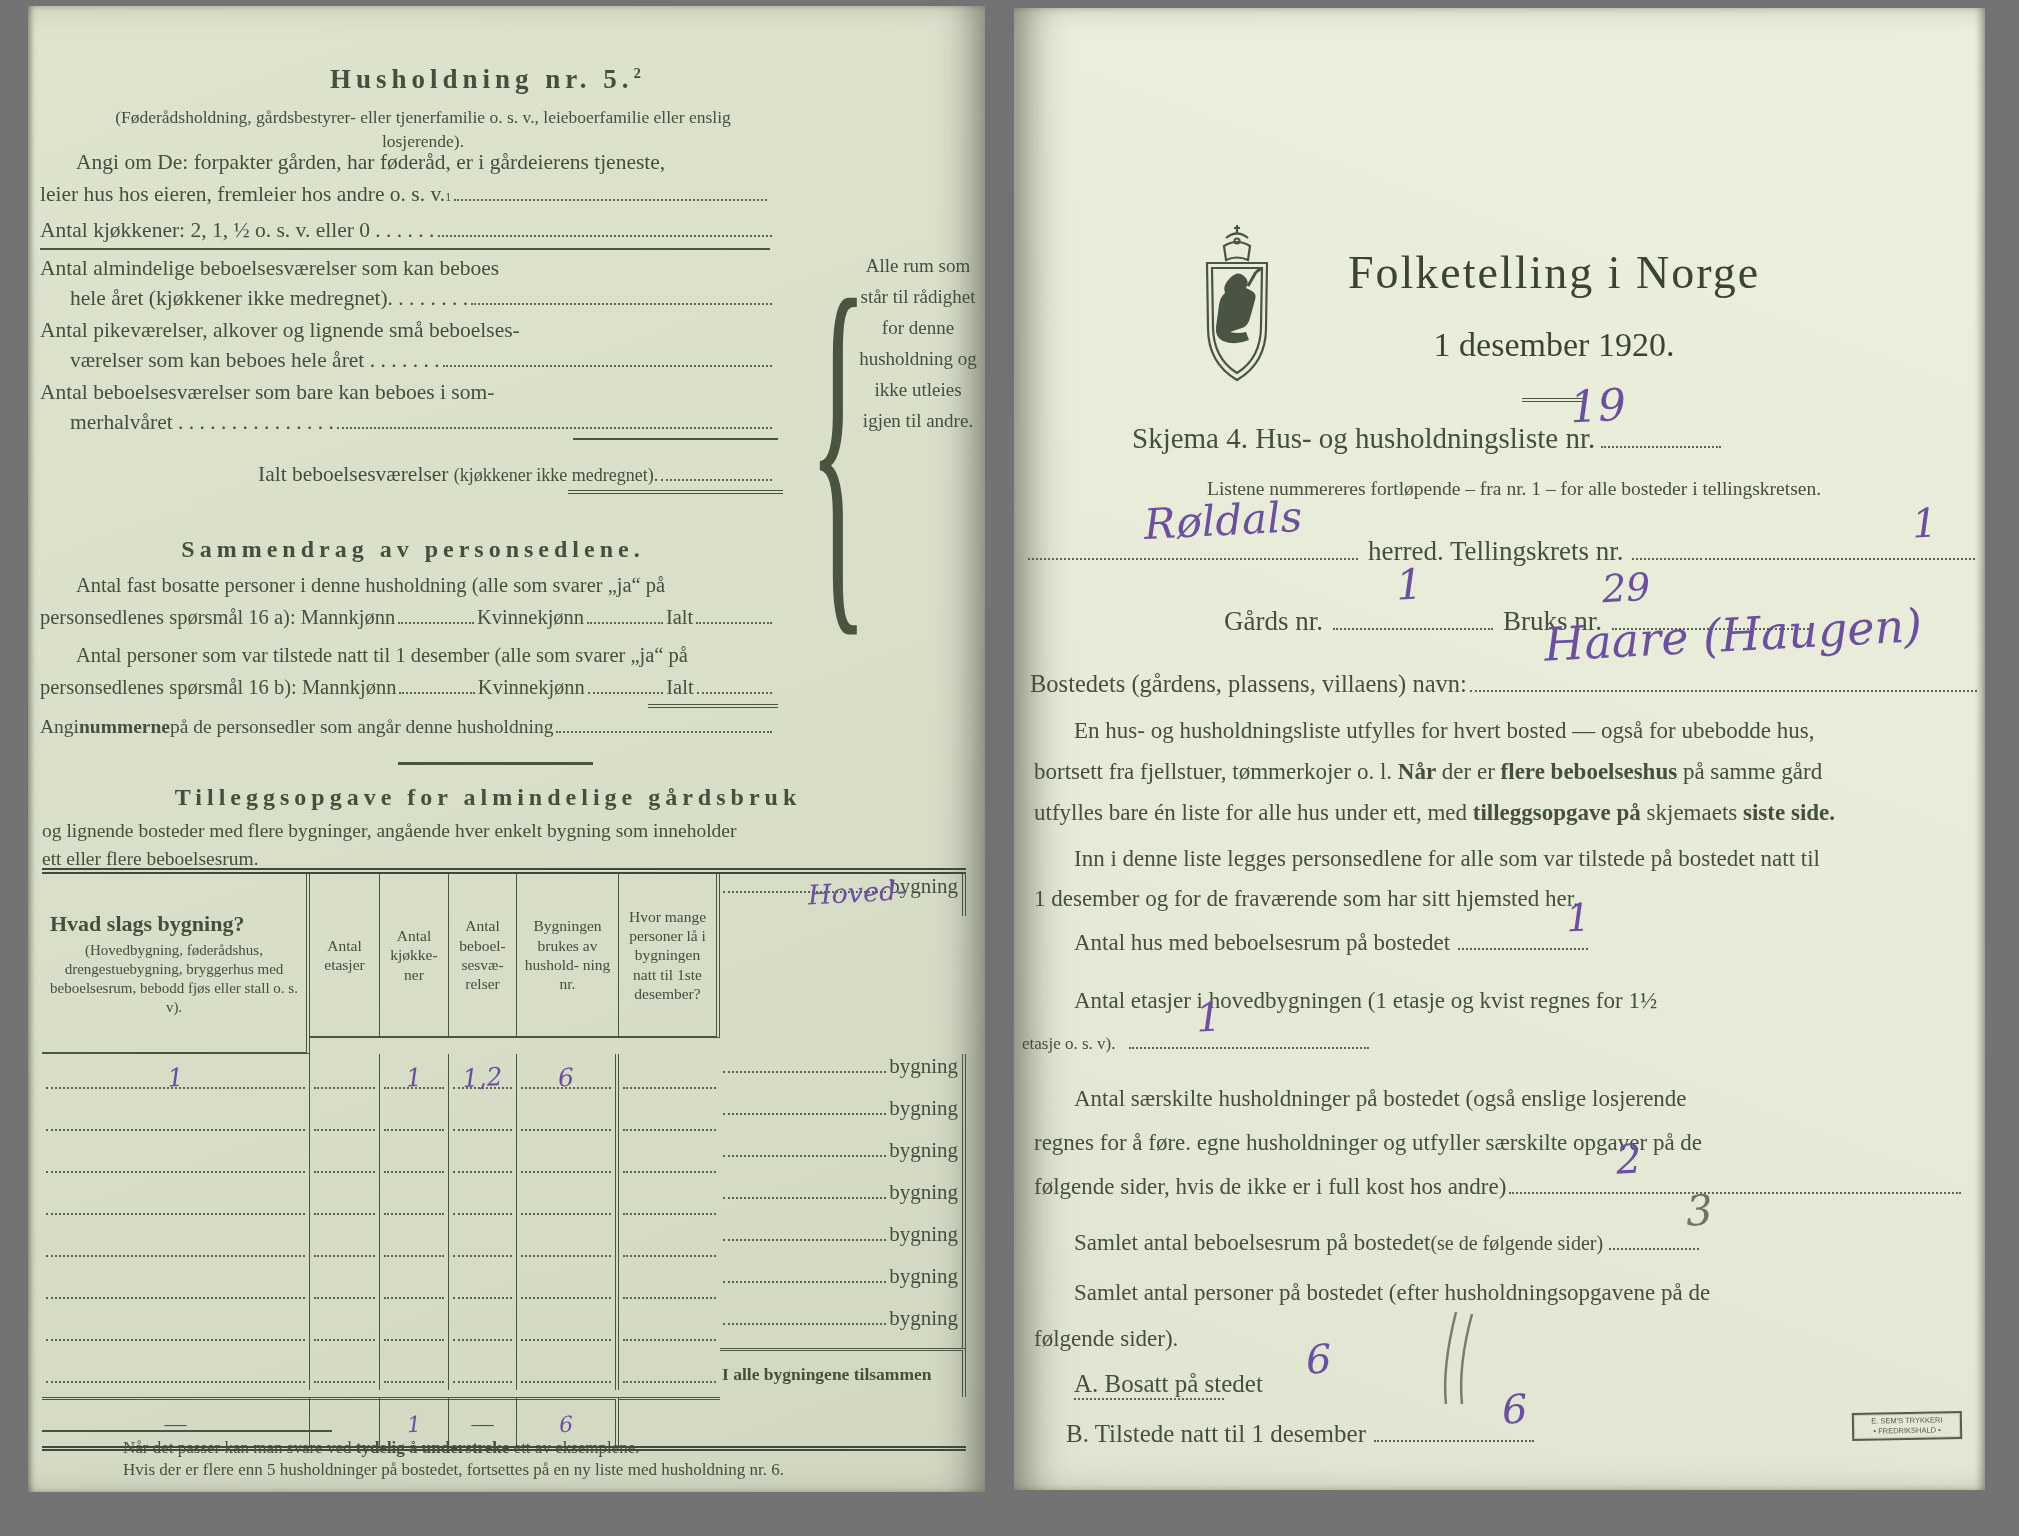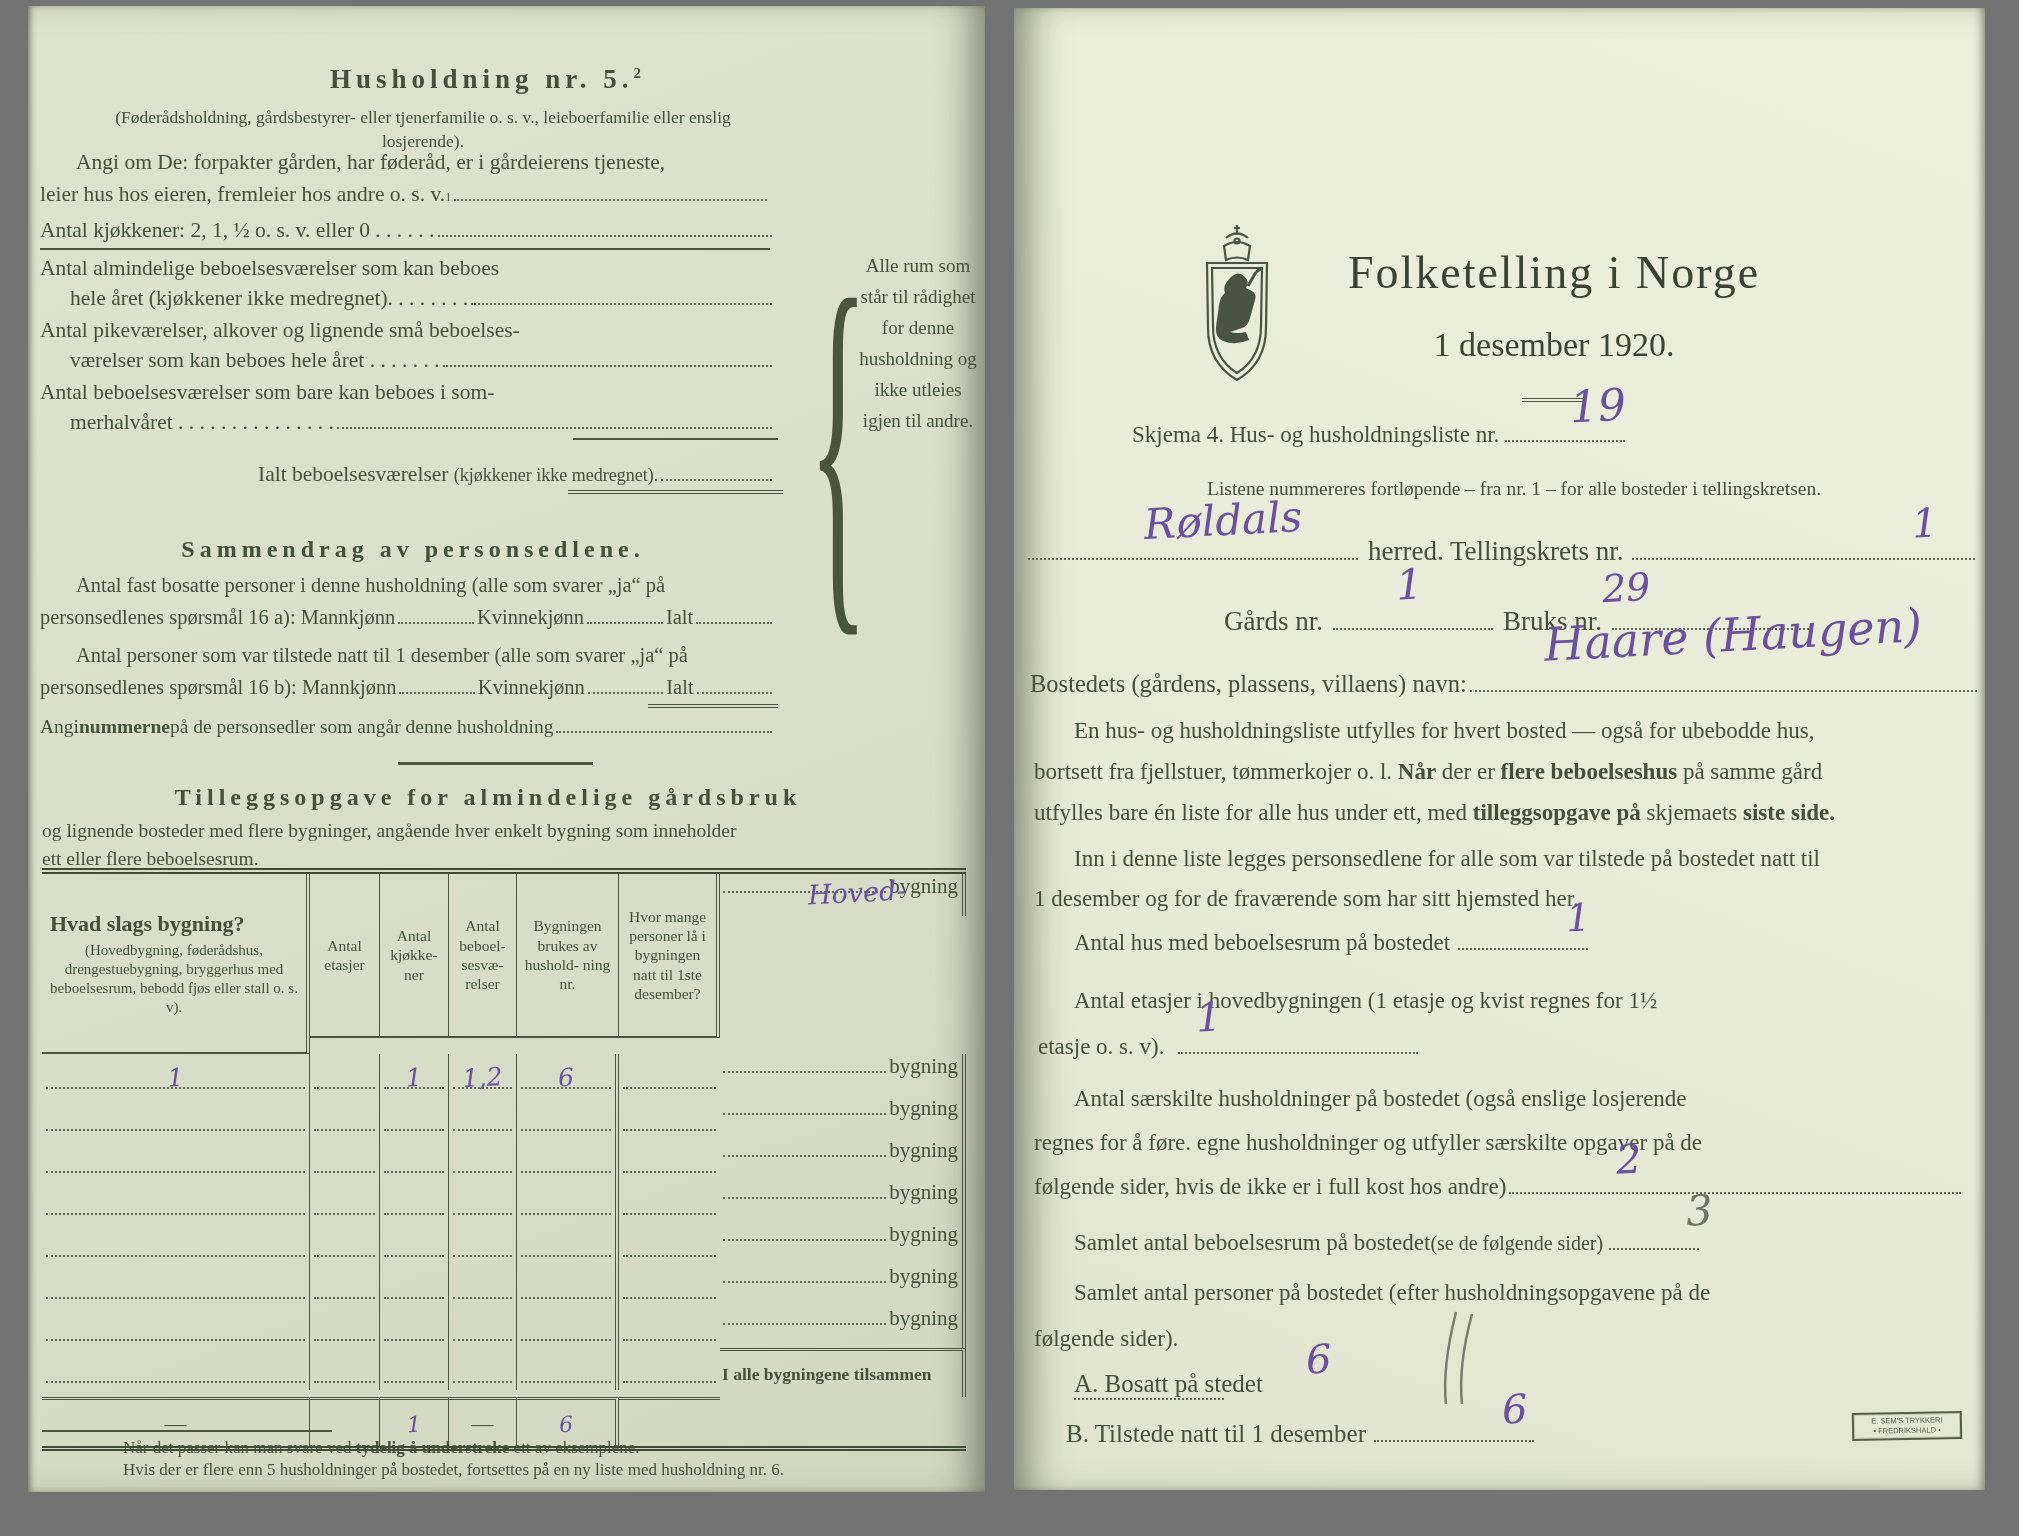--- a/index.html
+++ b/index.html
@@ -383,21 +383,21 @@
 
         <path fill="#4a5442" d="M48 70 q8 -8 14 -2 q6 5 2 12 l6 3 q5 3 3 9 l-5 18 q-2 8 -8 10 l-12 4 q8 2 16 0 l3 8 q-14 6 -26 1 q-8 -4 -7 -14 l3 -22 q1 -8 6 -12 q-3 -7 5 -15 Z"></path>
         <path stroke="#4a5442" stroke-width="3" d="M66 78 L74 64 M74 64 l6 -4"></path>
       </svg>
     </div>
 
     <div class="abs ctr" style="left:230px;top:238px;width:620px;font-size:46px;letter-spacing:2px;color:#3b4433;">Folketelling i Norge</div>
     <div class="abs ctr" style="left:230px;top:318px;width:620px;font-size:34px;color:#3b4433;">1 desember 1920.</div>
     <div class="abs" style="left:508px;top:390px;width:64px;border-top:4px double #4a5442;"></div>
 
-    <div class="abs row" style="left:118px;top:414px;width:700px;font-size:23px;text-align:right;">
+    <div class="abs row" style="left:118px;top:414px;width:700px;font-size:29px;text-align:right;">
       <span>Skjema 4.   Hus- og husholdningsliste nr.</span>
       <span class="dotline" style="width:120px;margin-left:6px;"></span>
     </div>
     <div class="abs hw" style="left:556px;top:372px;font-size:44px;">19</div>
 
     <div class="abs ctr" style="left:90px;top:470px;width:820px;font-size:19.5px;">Listene nummereres fortløpende – fra nr. 1 – for alle bosteder i tellingskretsen.</div>
 
     <div class="abs row" style="left:14px;top:528px;width:950px;font-size:27px;">
       <span class="dotline" style="width:330px;"></span>
       <span style="margin-left:10px;">herred.   Tellingskrets nr.</span>
@@ -429,21 +429,21 @@
     <div class="abs" style="left:60px;top:838px;width:900px;font-size:23px;">Inn i denne liste legges personsedlene for alle som var tilstede på bostedet natt til</div>
     <div class="abs" style="left:20px;top:878px;width:900px;font-size:23px;">1 desember og for de fraværende som har sitt hjemsted her.</div>
 
     <div class="abs row" style="left:60px;top:922px;width:640px;font-size:23px;">
       <span>Antal hus med beboelsesrum på bostedet</span>
       <span class="dotline" style="width:130px;margin-left:8px;"></span>
     </div>
     <div class="abs hw" style="left:552px;top:888px;font-size:38px;">1</div>
 
     <div class="abs" style="left:60px;top:980px;width:900px;font-size:23px;">Antal etasjer i hovedbygningen (1 etasje og kvist regnes for 1½</div>
-    <div class="abs row" style="left:24px;top:1026px;width:420px;font-size:23px;gap:8px;">
+    <div class="abs row" style="left:8px;top:1026px;width:420px;font-size:17px;gap:8px;">
       <span>etasje o. s. v).</span>
       <span class="dotline" style="width:240px;margin-left:6px;"></span>
     </div>
     <div class="abs hw" style="left:182px;top:986px;font-size:40px;">1</div>
 
     <div class="abs" style="left:60px;top:1078px;width:900px;font-size:23px;">Antal særskilte husholdninger på bostedet (også enslige losjerende</div>
     <div class="abs" style="left:20px;top:1122px;width:900px;font-size:23px;">regnes for å føre. egne husholdninger og utfyller særskilte opgaver på de</div>
     <div class="abs row" style="left:20px;top:1166px;width:930px;font-size:23px;">
       <span>følgende sider, hvis de ikke er i full kost hos andre)</span>
       <span class="fill"></span>

